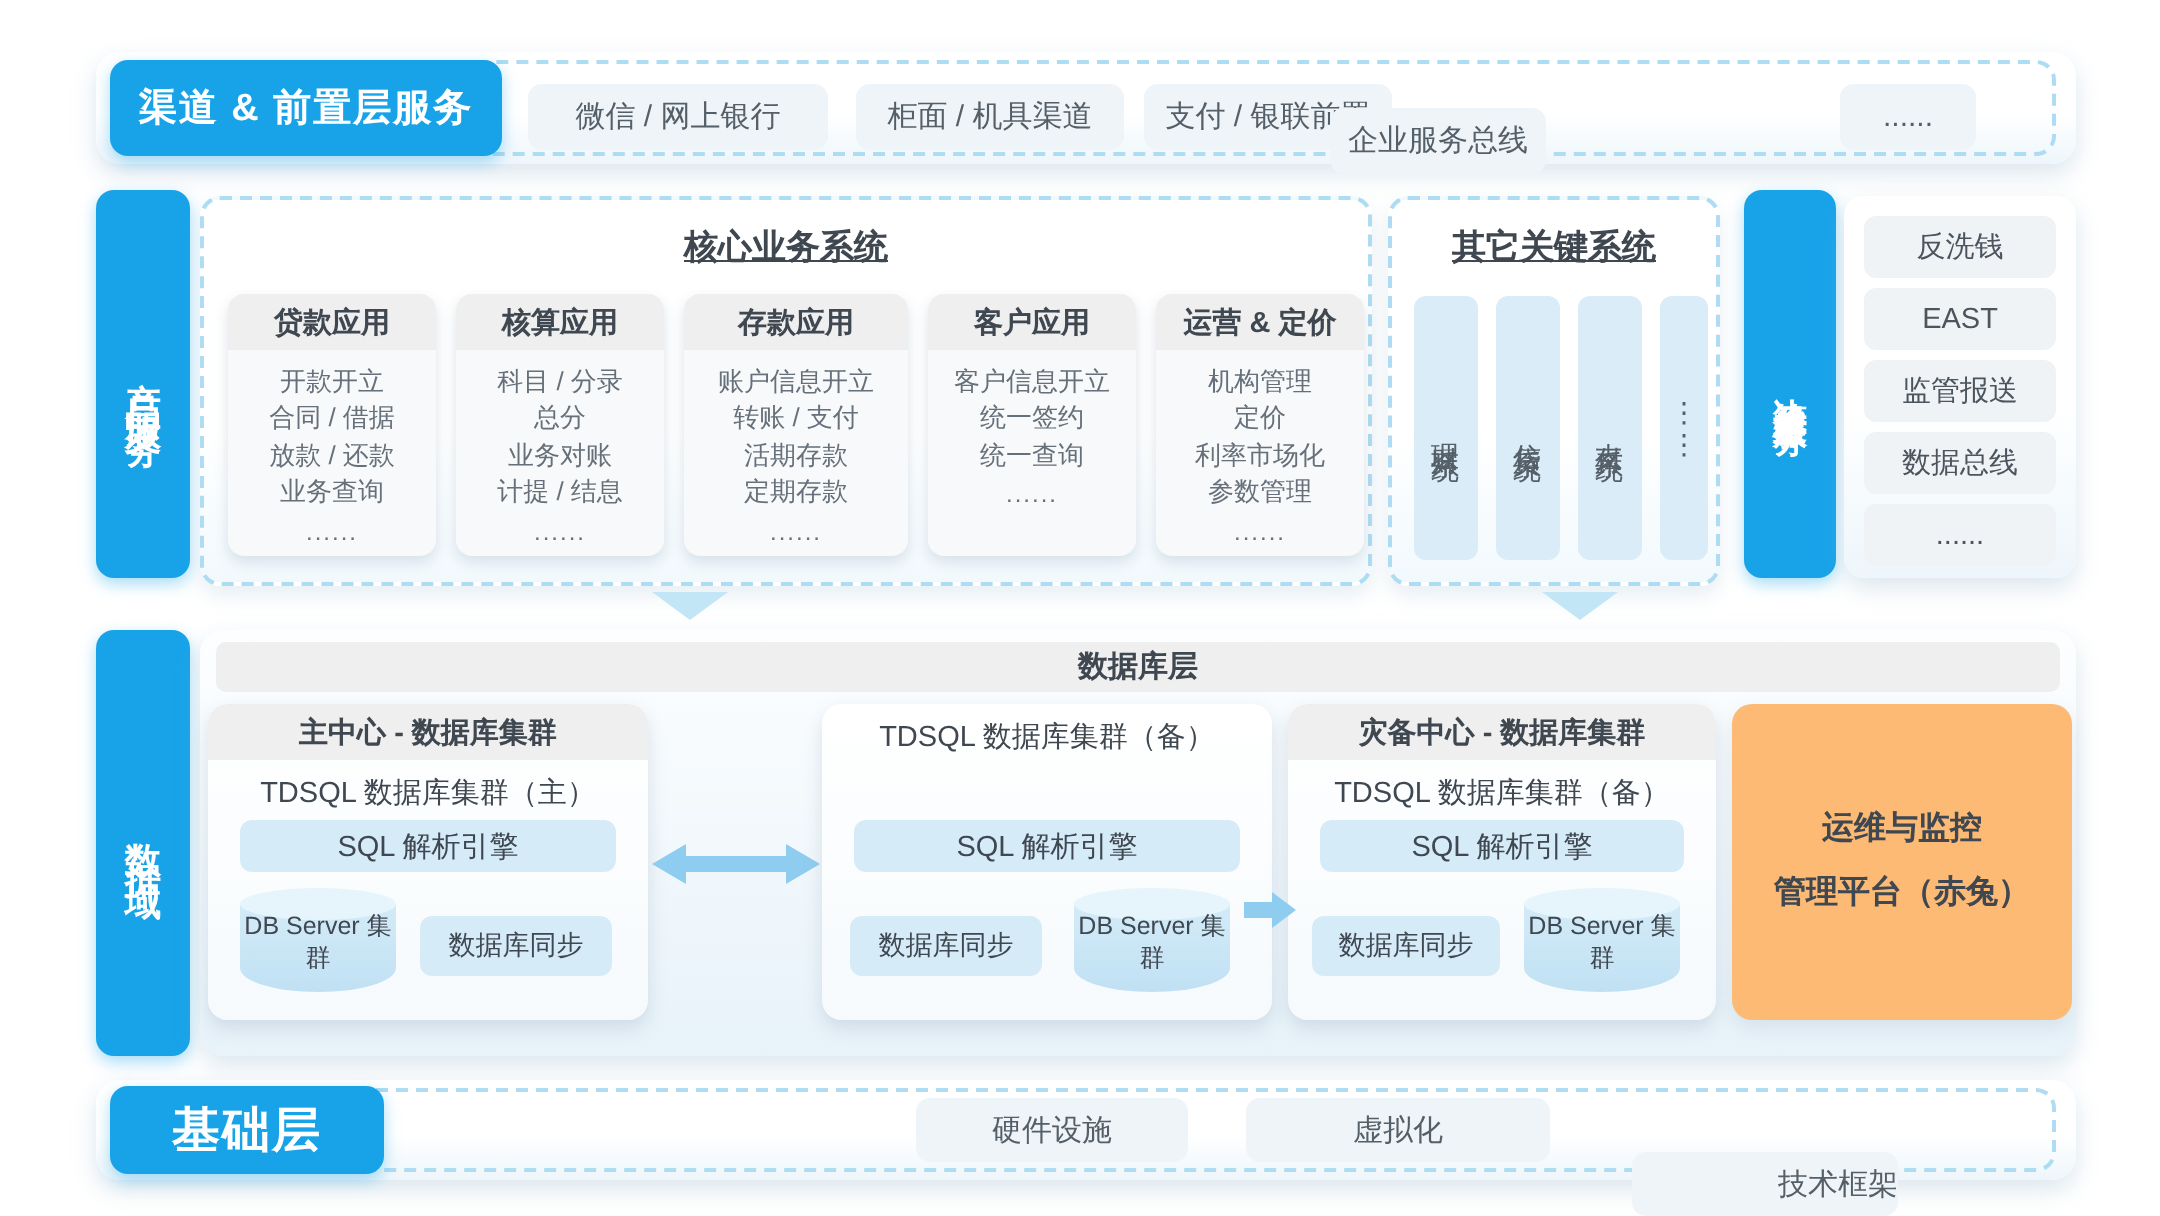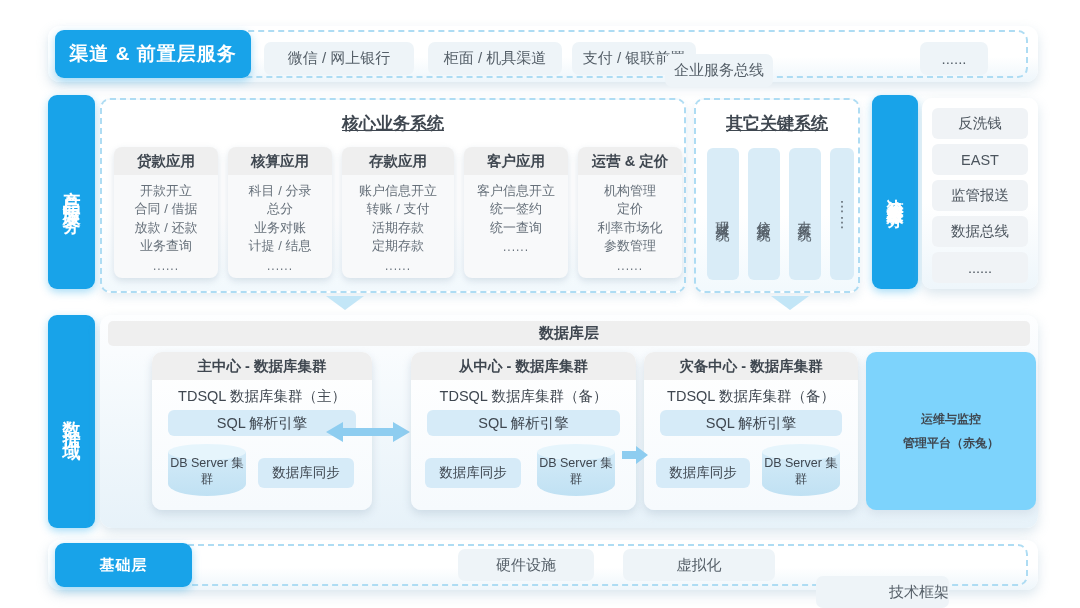--- a/index.html
+++ b/index.html
@@ -104,22 +104,22 @@
   .cylinder::before {
     content:""; position:absolute; top:-8px; left:0; width:100%; height:16px;
     background:#e6f5fc; border-radius:50%;
   }
   .cylinder .cyl-label {
     position:relative; z-index:1; padding-top:3px; text-align:center;
     font-size:12.5px; line-height:1.3; color:var(--dark);
   }
   .ops-panel {
     position:absolute; left:866px; top:352px; width:170px; height:158px;
-    background:#7dd3fc; border-radius:10px; display:flex; flex-direction:column;
-    align-items:center; justify-content:center; font-weight:bold; font-size:12px;
+    background:#fdba74; border-radius:10px; display:flex; flex-direction:column;
+    align-items:center; justify-content:center; font-weight:bold; font-size:16px;
     color:var(--dark); line-height:2.0; box-shadow:0 4px 9px rgba(150,170,190,.22);
   }
   svg { display:block; }
 </style>
 </head>
 <body>
 
 <div class="stage" style="--blue: #18a3e9; --dash: #aedcf3; --pill: #eef4f8; --vpill: #d9ecf7; --bluepill: #d6ebf8; --band: #efefef; --dark: #3f4750; --arrow: #8ecdf0;">
 
   <div class="shadow-panel" style="left:48px; top:26px; width:990px; height:56px;">
@@ -247,38 +247,37 @@
   <div class="tri-down" style="left:771px; top:296px;"></div>
 
   <div class="vlabel" style="left:48px; top:315px; width:47px; height:213px; font-size:18px;">
     <span style="letter-spacing:10px;">数据域</span>
   </div>
   <div class="shadow-panel" style="left:100px; top:315px; width:938px; height:213px; background:linear-gradient(180deg,#fdfeff,#e7f2f9);"></div>
   <div style="position:absolute; left:108px; top:321px; width:922px; height:25px; background:var(--band); border-radius:5px; display:flex; align-items:center; justify-content:center; font-weight:bold; font-size:15px; color:var(--dark);">
     <span>数据库层</span>
   </div>
 
-  <div class="cluster" style="left:104px; width:220px;margin-left:48px;">
+  <div class="cluster" style="left:104px; width:220px;">
     <div class="cluster-h">主中心 - 数据库集群</div>
     <div class="cluster-sub">TDSQL 数据库集群（主）</div>
     <div class="engine-pill">SQL 解析引擎</div>
     <div class="cylinder" style="left:16px; width:78px;">
       <div class="cyl-label">DB Server 集群</div>
     </div>
     <div class="sync-pill" style="left:106px; width:96px;">数据库同步</div>
   </div>
 
   <div style="position:absolute; left:326px; top:420px;">
     <svg width="84" height="24" viewBox="0 0 84 24">
       <polygon points="0,12 17,2 17,8 67,8 67,2 84,12 67,22 67,16 17,16 17,22" fill="#8ecdf0"></polygon>
     </svg>
   </div>
 
   <div class="cluster" style="left:411px; width:225px;">
-    <div class="cluster-h">从中心 - 数据库集群</div>
     <div class="cluster-sub">TDSQL 数据库集群（备）</div>
     <div class="engine-pill">SQL 解析引擎</div>
     <div class="sync-pill" style="left:14px; width:96px;">数据库同步</div>
     <div class="cylinder" style="left:126px; width:78px;">
       <div class="cyl-label">DB Server 集群</div>
     </div>
   </div>
 
   <div style="position:absolute; left:618px; top:446px; z-index:3;">
     <svg width="30" height="18" viewBox="0 0 30 18">
@@ -297,21 +296,21 @@
   </div>
 
   <div class="ops-panel">
     <div>运维与监控</div>
     <div>管理平台（赤兔）</div>
   </div>
 
   <div class="shadow-panel" style="left:48px; top:540px; width:990px; height:50px;">
     <div class="dashed" style="left:10px; top:4px; width:966px; height:38px;"></div>
   </div>
-  <div class="blue-btn" style="left:55px; top:543px; width:137px; height:44px; font-size:15px;">
+  <div class="blue-btn" style="left:55px; top:543px; width:137px; height:44px; font-size:24px;">
     <span>基础层</span>
   </div>
   <div class="pill" style="left:458px; top:549px; width:136px; height:32px;">
       <span>硬件设施</span>
     </div>
   <div class="pill" style="left:623px; top:549px; width:152px; height:32px;">
       <span>虚拟化</span>
     </div>
   <div class="pill" style="left:816px; top:576px; width:133px; height:32px;justify-content:flex-end;">
       <span>技术框架</span>

